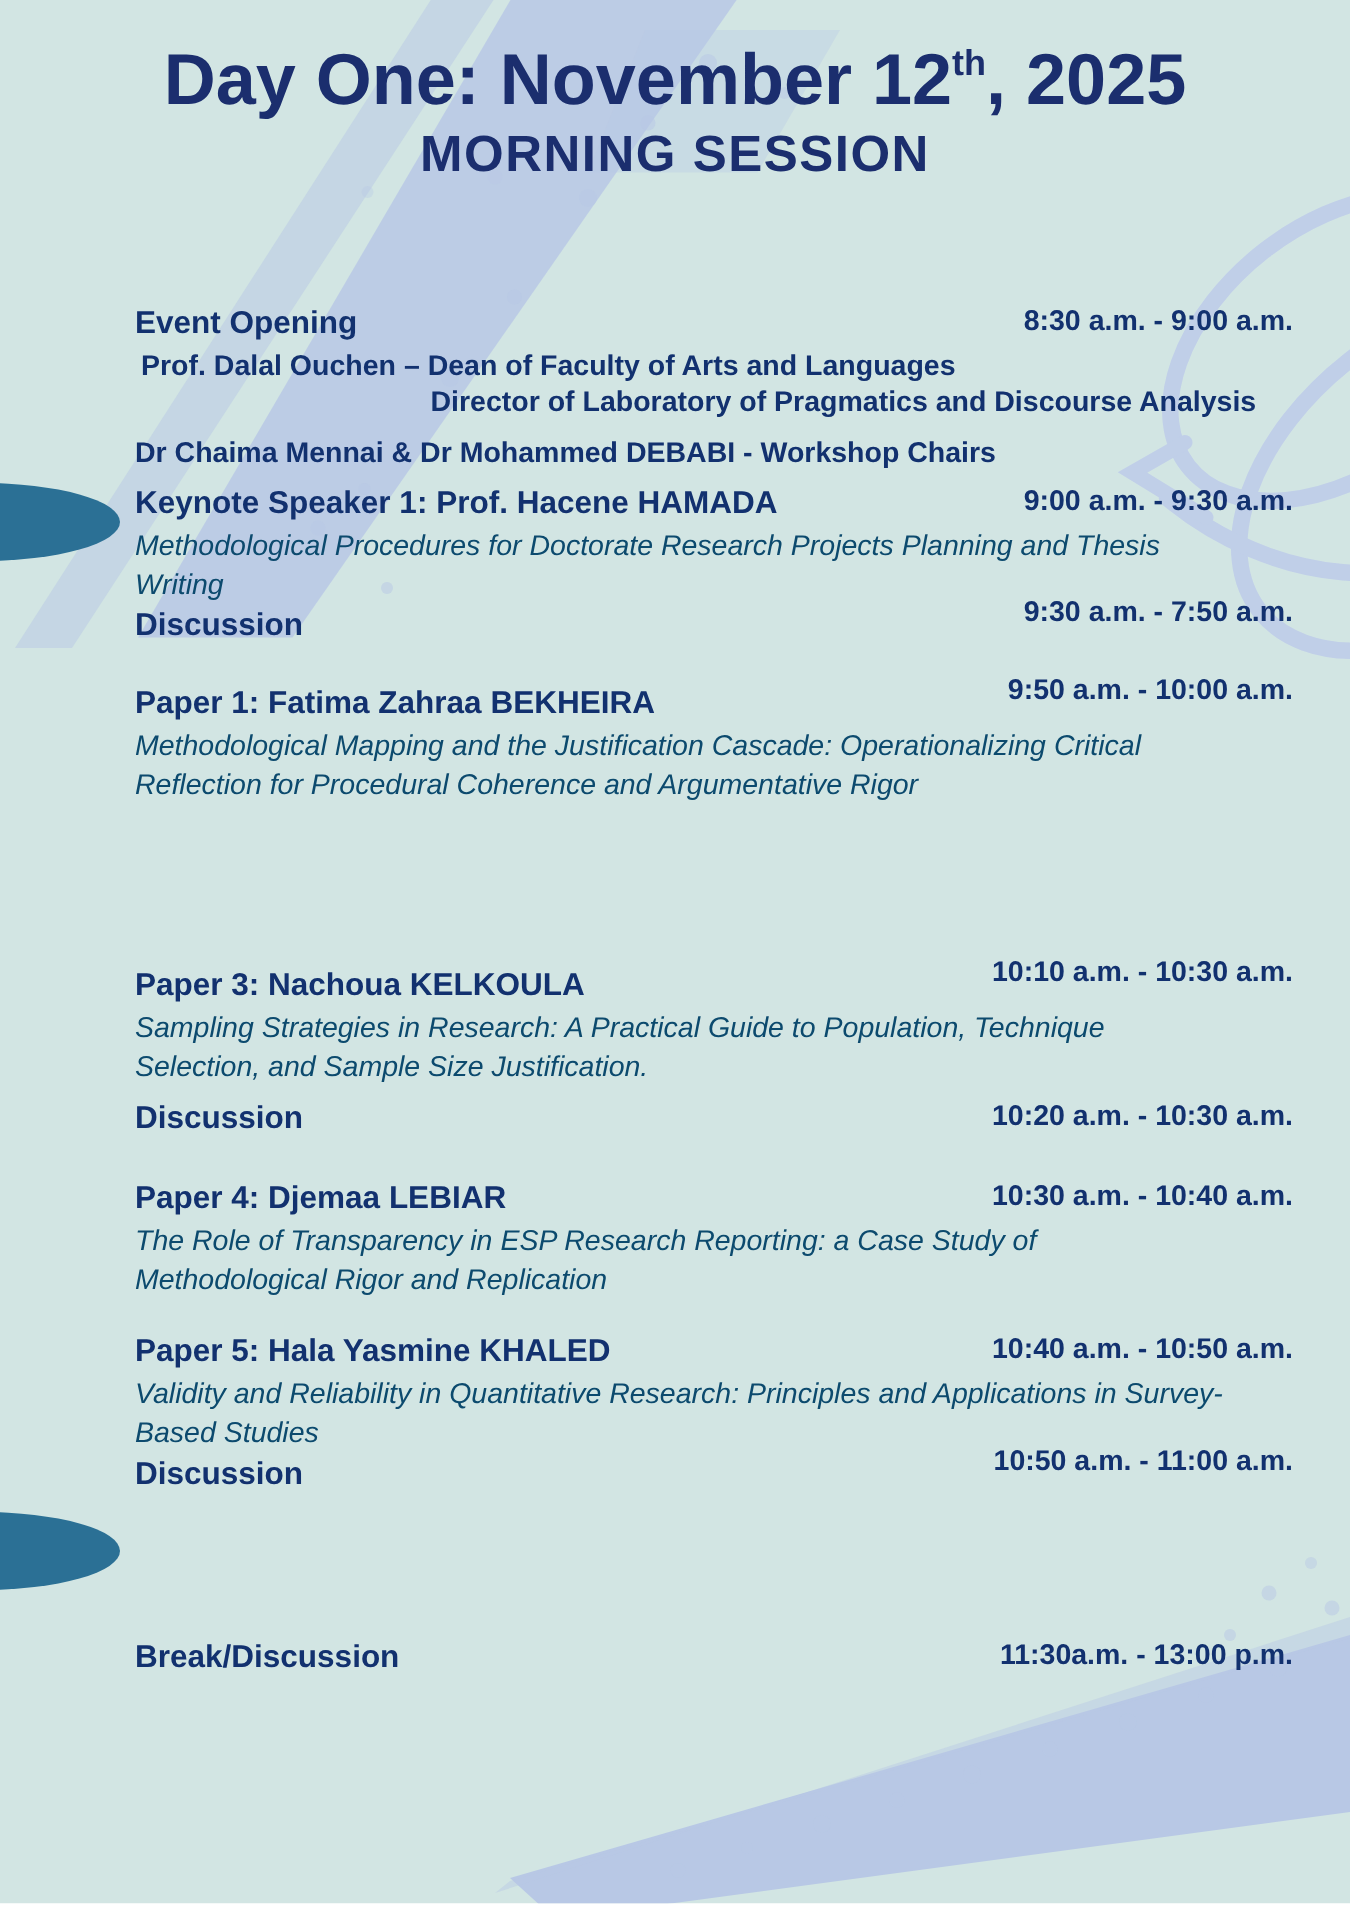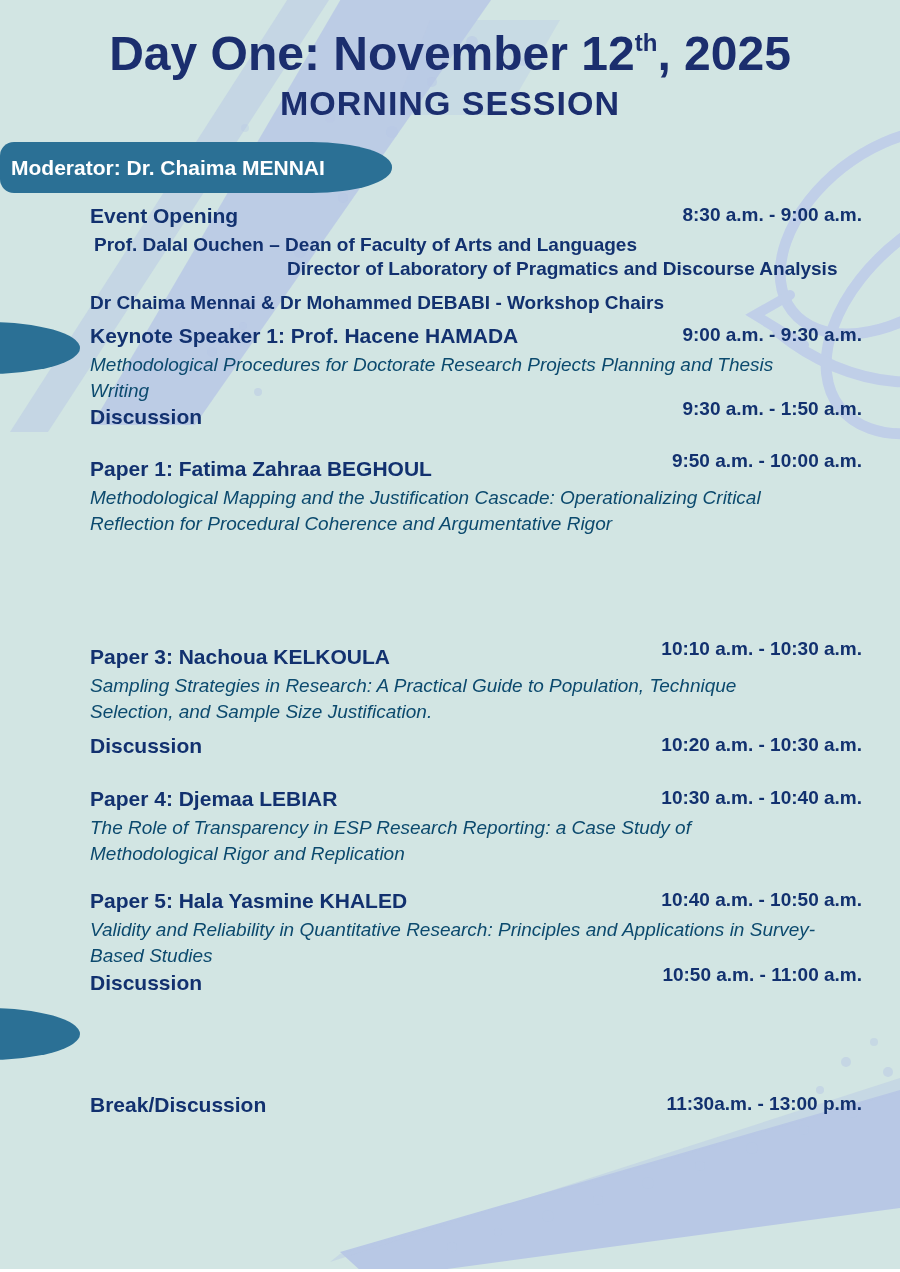--- a/index.html
+++ b/index.html
@@ -104,23 +104,20 @@
       <circle cx="888" cy="1072" r="5" opacity="0.5"></circle>
       <circle cx="820" cy="1090" r="4" opacity="0.5"></circle>
     </g>
   </svg>
 
   <div class="header">
     <h1 class="title"><span>Day One: November 12</span><sup>th</sup><span>, 2025</span></h1>
     <div class="subtitle">MORNING SESSION</div>
   </div>
 
-  <div class="moderator-pill">
-    <span>Moderator: Dr. Chaima MENNAI</span>
-  </div>
 
   <div class="side-tab" style="top:322px"></div>
   <div class="side-tab" style="top:1008px"></div>
 
   <div class="row" style="top:203px">
     <div class="row-head">
       <div class="row-title">Event Opening</div>
       <div class="row-time">8:30 a.m. - 9:00 a.m.</div>
     </div>
     <div class="detail-line detail-0">Prof. Dalal Ouchen – Dean of Faculty of Arts and Languages</div>
@@ -132,27 +129,27 @@
     <div class="row-head">
       <div class="row-title">Keynote Speaker 1: Prof. Hacene HAMADA</div>
       <div class="row-time">9:00 a.m. - 9:30 a.m.</div>
     </div>
     <div class="row-desc" style="max-width:700px">Methodological Procedures for Doctorate Research Projects Planning and Thesis Writing</div>
   </div>
 
   <div class="row raise" style="top:404px">
     <div class="row-head">
       <div class="row-title">Discussion</div>
-      <div class="row-time">9:30 a.m. - 1:50 a.m.</div>
+      <div class="row-time">9:30 a.m. - 7:50 a.m.</div>
     </div>
   </div>
 
   <div class="row raise" style="top:456px">
     <div class="row-head">
-      <div class="row-title">Paper 1: Fatima Zahraa BEGHOUL</div>
+      <div class="row-title">Paper 1: Fatima Zahraa BEKHEIRA</div>
       <div class="row-time">9:50 a.m. - 10:00 a.m.</div>
     </div>
     <div class="row-desc" style="max-width:745px">Methodological Mapping and the Justification Cascade: Operationalizing Critical Reflection for Procedural Coherence and Argumentative Rigor</div>
   </div>
 
 
   <div class="row raise" style="top:644px">
     <div class="row-head">
       <div class="row-title">Paper 3: Nachoua KELKOULA</div>
       <div class="row-time">10:10 a.m. - 10:30 a.m.</div>

